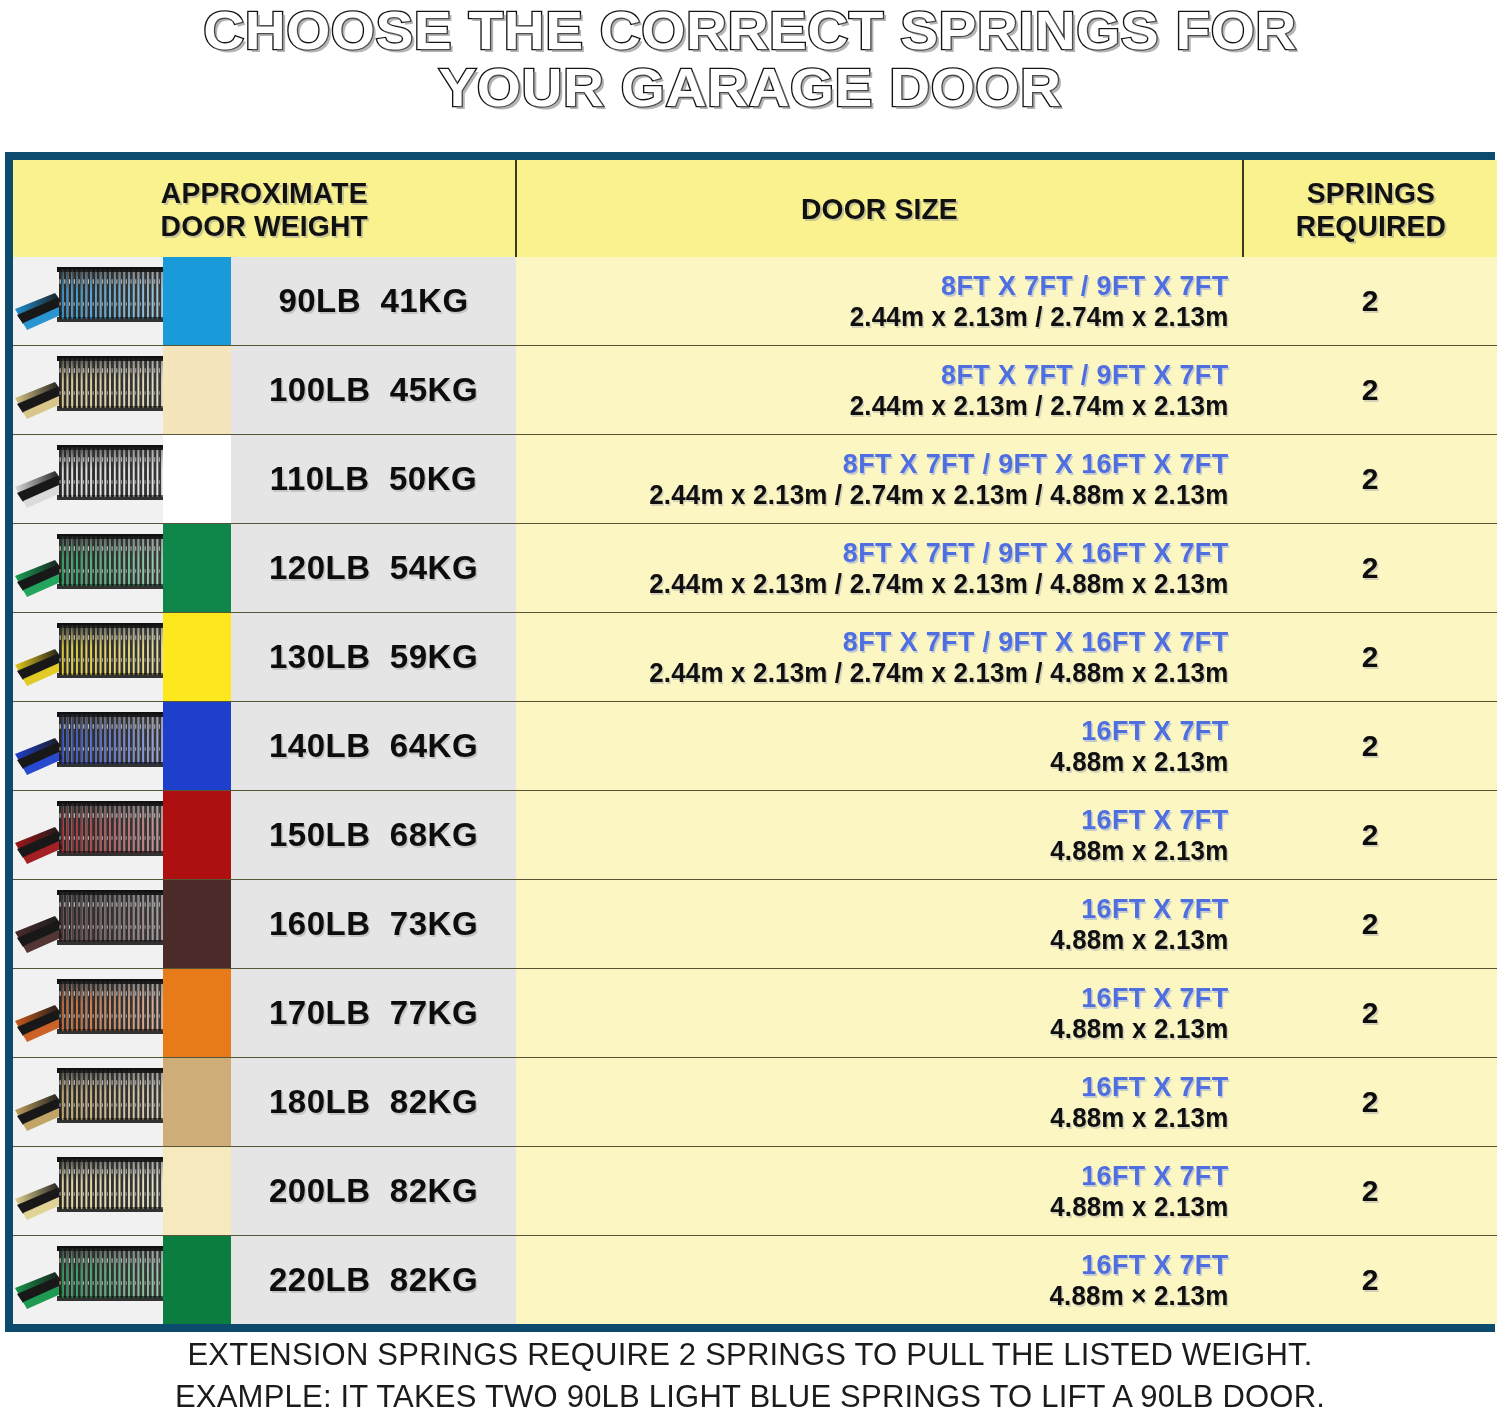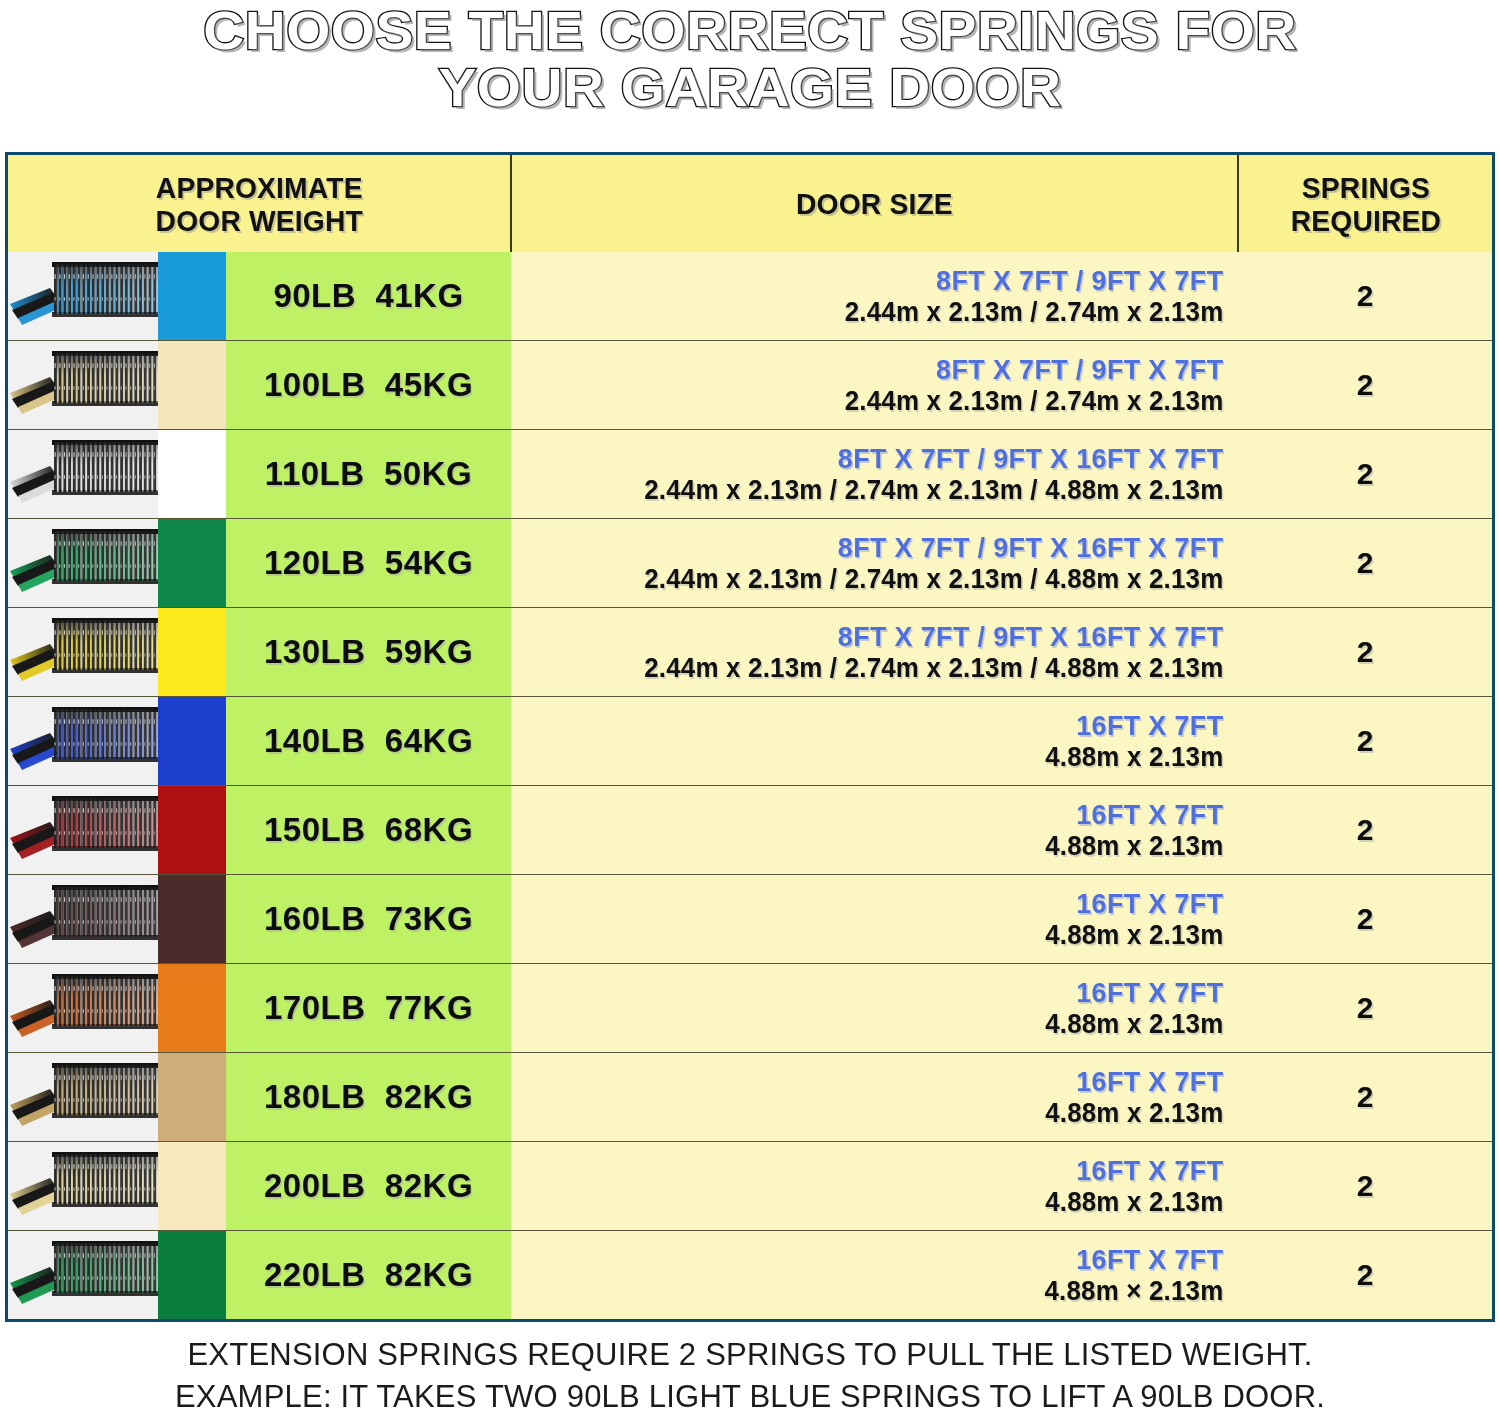--- a/index.html
+++ b/index.html
@@ -34,21 +34,21 @@
     transform-origin: center;
     white-space: nowrap;
   }
 
   
   .table-wrap {
     position: absolute;
     left: 5px;
     top: 152px;
     width: 1490px;
-    border: 3px solid #0c4a6e;
+    border: 8px solid #0c4a6e;
     box-sizing: border-box;
     background: #FBF6C2;
   }
   table.spring-table {
     border-collapse: collapse;
     width: 100%;
     table-layout: fixed;
   }
   table.spring-table td, table.spring-table th {
     padding: 0;
@@ -90,21 +90,21 @@
   tr.row { height: 88px; }
   tr.row td { vertical-align: middle; }
   td.cell-img {
     background: #F1F1F1;
     position: relative;
     overflow: hidden;
     padding: 0;
   }
   td.cell-sw  { padding: 0; background: #F1F1F1; }
   td.cell-wt {
-    background: #bef264;
+    background: #e5e5e5;
     text-align: center;
     border-right: 2.5px solid #1b1b1b;
   }
   td.cell-size {
     background: #FBF6C2;
     text-align: right;
     border-right: 2.5px solid #1b1b1b;
   }
   td.cell-req {
     background: #FBF6C2;

